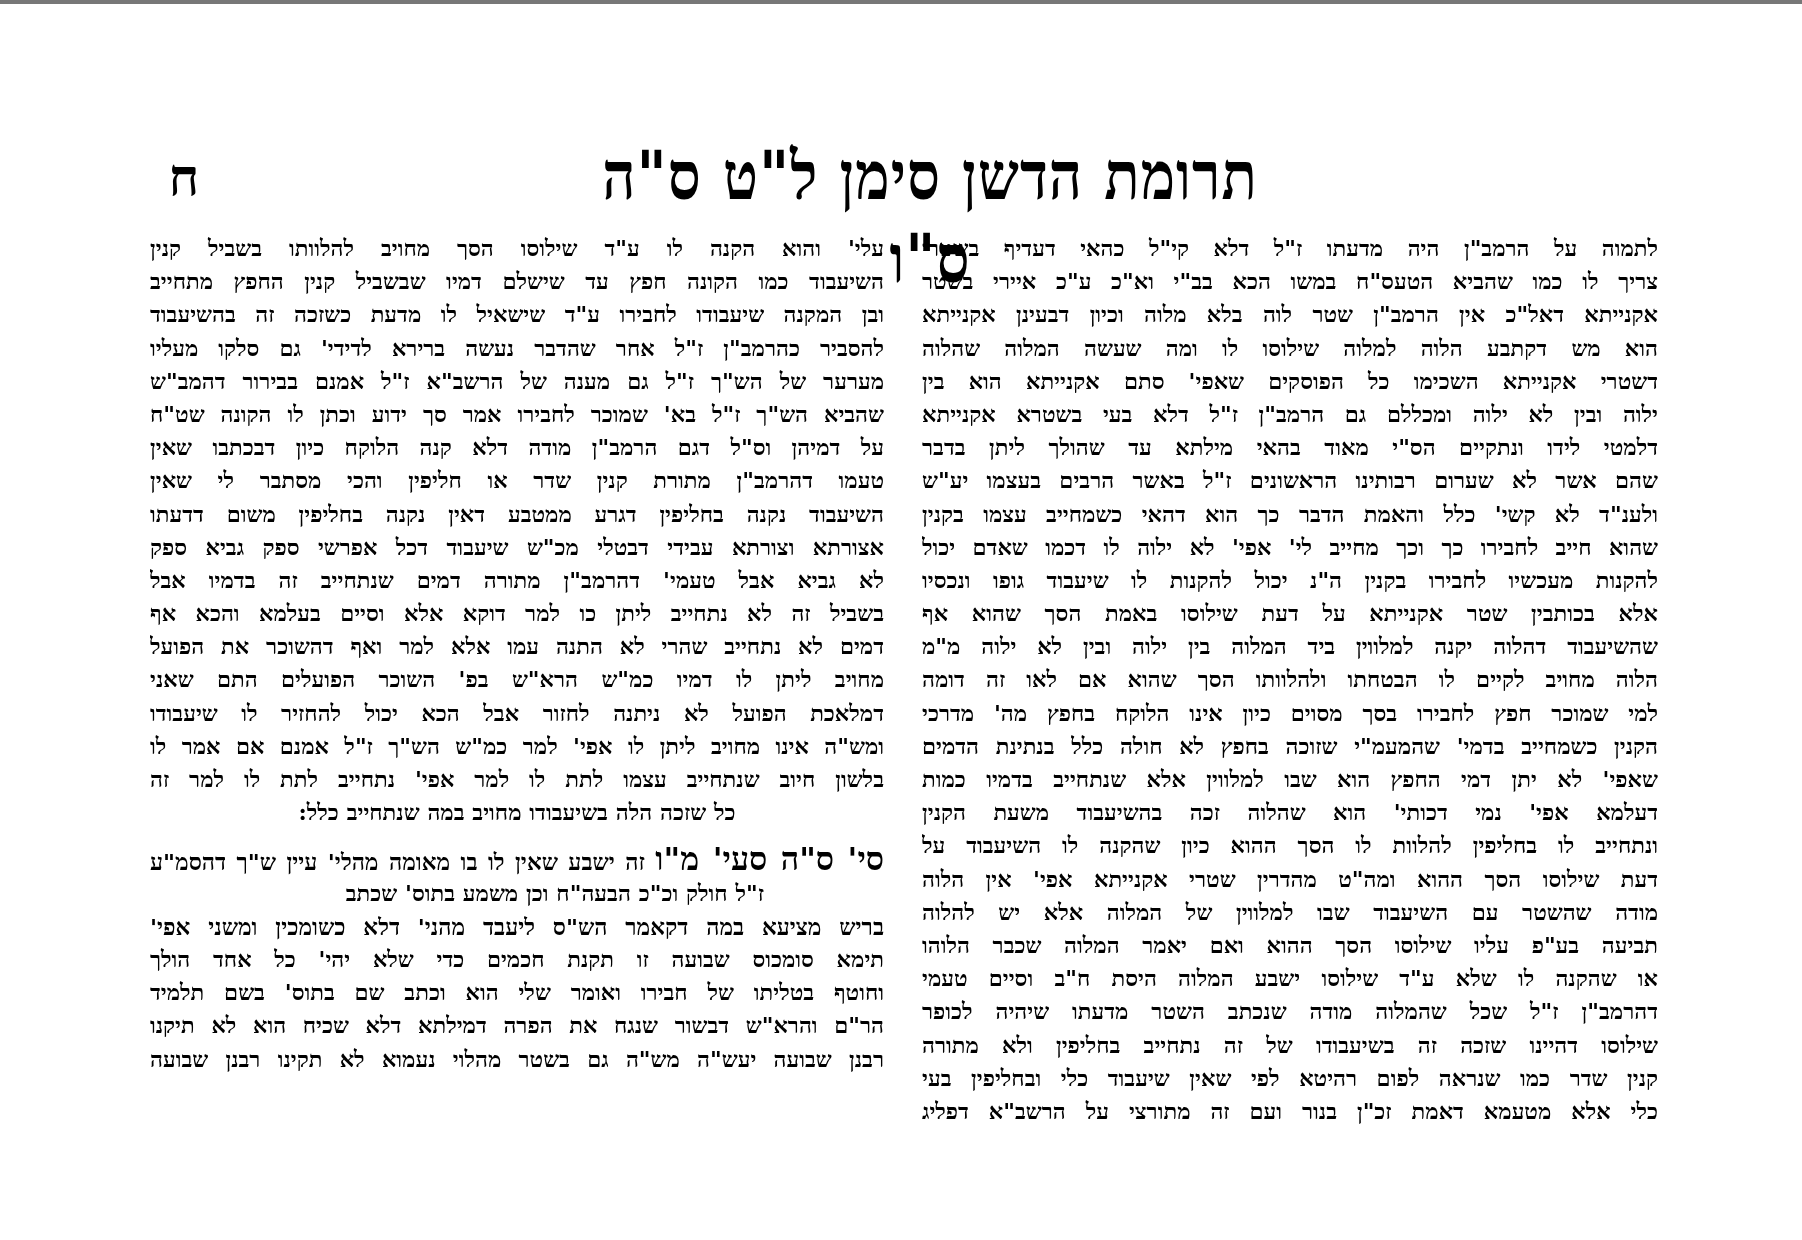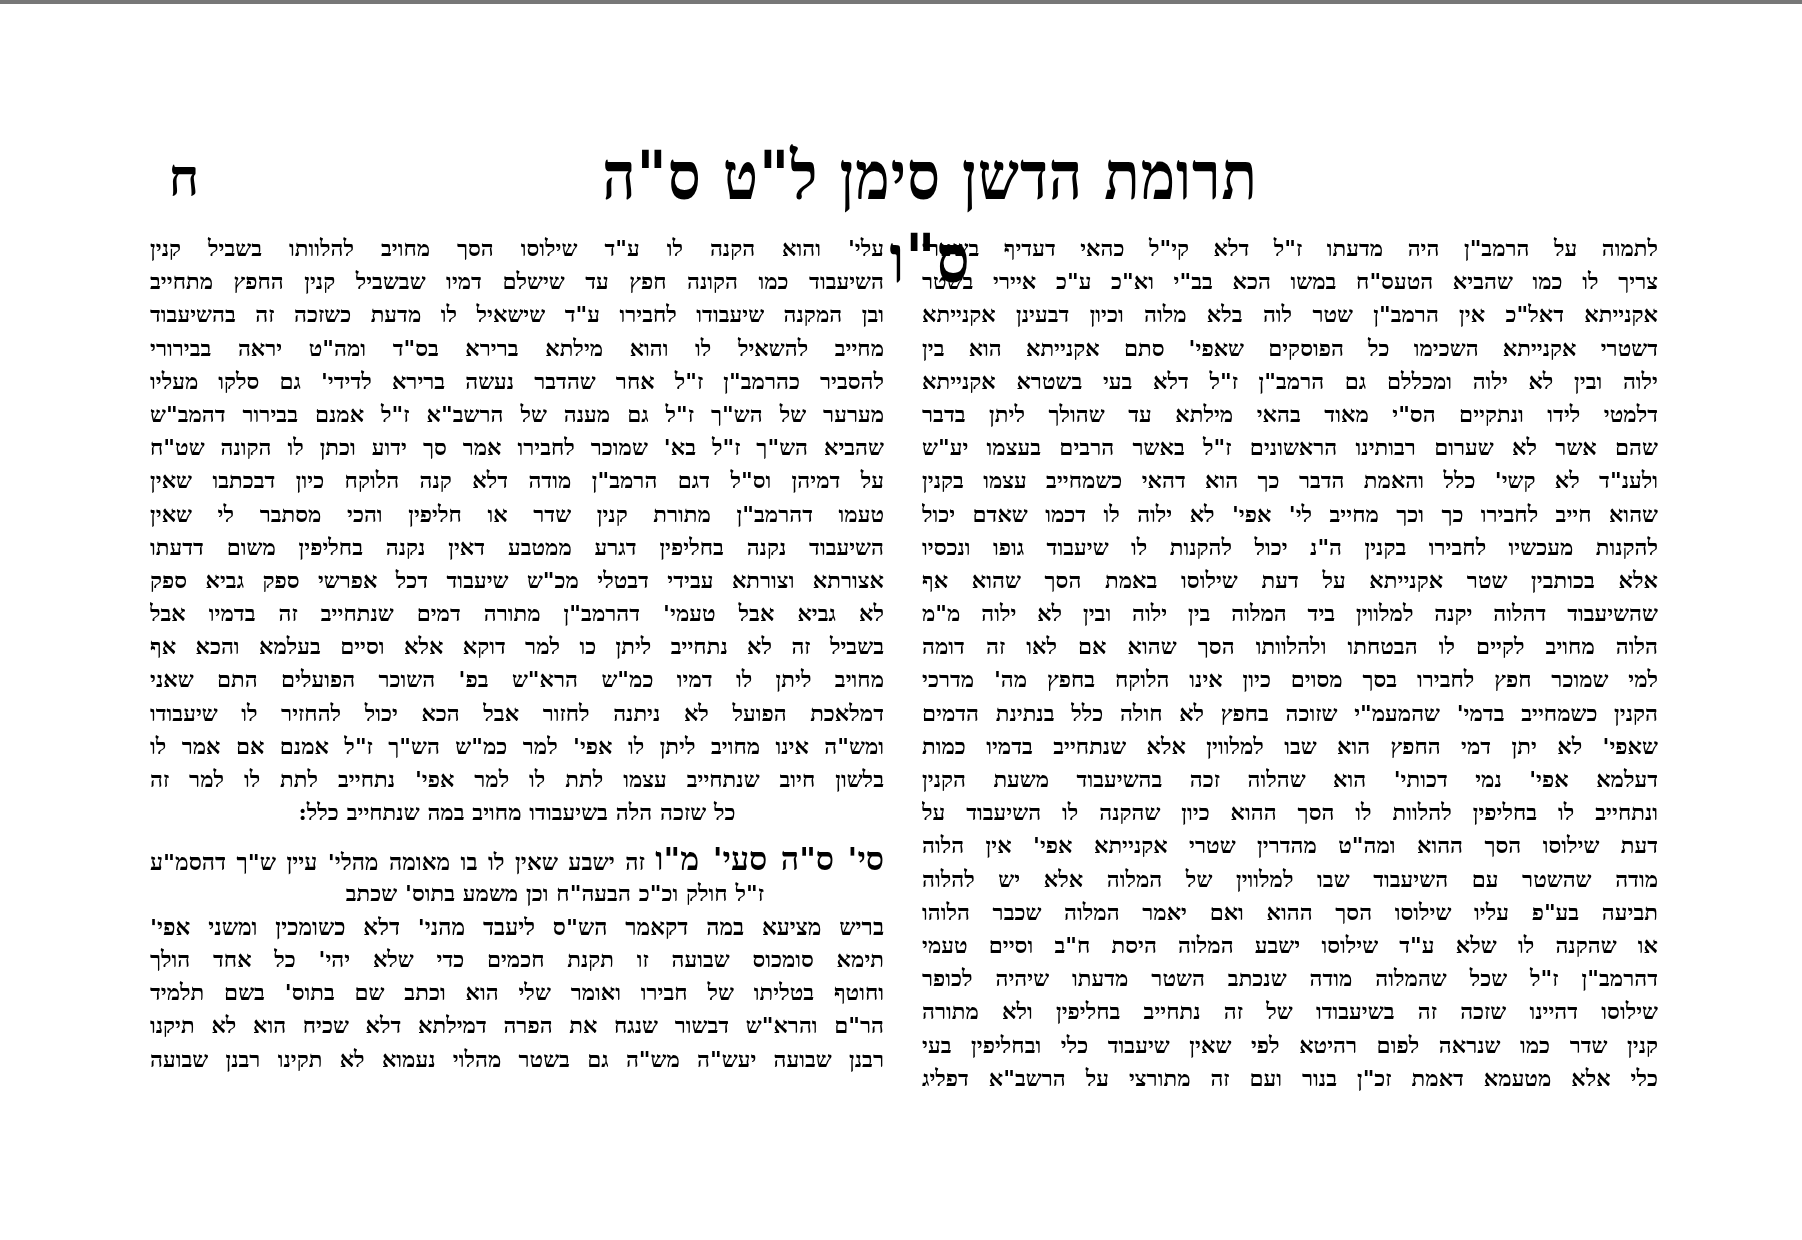--- a/index.html
+++ b/index.html
@@ -40,20 +40,21 @@
 <div class="top-bar"></div>
 
 <div class="page">
   <div class="page-letter">ח</div>
   <div class="page-title">תרומת הדשן סימן ל"ט ס"ה ס"ו</div>
 
   <div class="column col-right" id="col-right">
       <div class="line">לתמוה על הרמב"ן היה מדעתו ז"ל דלא קי"ל כהאי דעדיף בשטרי</div>
       <div class="line">צריך לו כמו שהביא הטעס"ח במשו הכא בב"י וא"כ ע"כ איירי בשטר</div>
       <div class="line">אקנייתא דאל"כ אין הרמב"ן שטר לוה בלא מלוה וכיון דבעינן אקנייתא</div>
+      <div class="line">הוא מש דקתבע הלוה למלוה שילוסו לו ומה שעשה המלוה שהלוה</div>
       <div class="line">דשטרי אקנייתא השכימו כל הפוסקים שאפי' סתם אקנייתא הוא בין</div>
       <div class="line">ילוה ובין לא ילוה ומכללם גם הרמב"ן ז"ל דלא בעי בשטרא אקנייתא</div>
       <div class="line">דלמטי לידו ונתקיים הס"י מאוד בהאי מילתא עד שהולך ליתן בדבר</div>
       <div class="line">שהם אשר לא שערום רבותינו הראשונים ז"ל באשר הרבים בעצמו יע"ש</div>
       <div class="line">ולענ"ד לא קשי' כלל והאמת הדבר כך הוא דהאי כשמחייב עצמו בקנין</div>
       <div class="line">שהוא חייב לחבירו כך וכך מחייב לי' אפי' לא ילוה לו דכמו שאדם יכול</div>
       <div class="line">להקנות מעכשיו לחבירו בקנין ה"נ יכול להקנות לו שיעבוד גופו ונכסיו</div>
       <div class="line">אלא בכותבין שטר אקנייתא על דעת שילוסו באמת הסך שהוא אף</div>
       <div class="line">שהשיעבוד דהלוה יקנה למלווין ביד המלוה בין ילוה ובין לא ילוה מ"מ</div>
       <div class="line">הלוה מחויב לקיים לו הבטחתו ולהלוותו הסך שהוא אם לאו זה דומה</div>
@@ -70,30 +71,30 @@
       <div class="line">שילוסו דהיינו שזכה זה בשיעבודו של זה נתחייב בחליפין ולא מתורה</div>
       <div class="line">קנין שדר כמו שנראה לפום רהיטא לפי שאין שיעבוד כלי ובחליפין בעי</div>
       <div class="line">כלי אלא מטעמא דאמת זכ"ן בנור ועם זה מתורצי על הרשב"א דפליג</div>
     </div>
 
   <div class="column col-left">
     <div id="left-lines">
         <div class="line">עלי' והוא הקנה לו ע"ד שילוסו הסך מחויב להלוותו בשביל קנין</div>
         <div class="line">השיעבוד כמו הקונה חפץ עד שישלם דמיו שבשביל קנין החפץ מתחייב</div>
         <div class="line">ובן המקנה שיעבודו לחבירו ע"ד שישאיל לו מדעת כשזכה זה בהשיעבוד</div>
-        <div class="line">מחייב להשאיל לו והוא מילתא ברירא בס"ד ומה"ט יראה בבירורי</div>
         <div class="line">להסביר כהרמב"ן ז"ל אחר שהדבר נעשה ברירא לדידי' גם סלקו מעליו</div>
         <div class="line">מערער של הש"ך ז"ל גם מענה של הרשב"א ז"ל אמנם בבירור דהמב"ש</div>
         <div class="line">שהביא הש"ך ז"ל בא' שמוכר לחבירו אמר סך ידוע וכתן לו הקונה שט"ח</div>
         <div class="line">על דמיהן וס"ל דגם הרמב"ן מודה דלא קנה הלוקח כיון דבכתבו שאין</div>
         <div class="line">טעמו דהרמב"ן מתורת קנין שדר או חליפין והכי מסתבר לי שאין</div>
         <div class="line">השיעבוד נקנה בחליפין דגרע ממטבע דאין נקנה בחליפין משום דדעתו</div>
         <div class="line">אצורתא וצורתא עבידי דבטלי מכ"ש שיעבוד דכל אפרשי ספק גביא ספק</div>
         <div class="line">לא גביא אבל טעמי' דהרמב"ן מתורה דמים שנתחייב זה בדמיו אבל</div>
         <div class="line">בשביל זה לא נתחייב ליתן כו למר דוקא אלא וסיים בעלמא והכא אף</div>
+        <div class="line">דמים לא נתחייב שהרי לא התנה עמו אלא למר ואף דהשוכר את הפועל</div>
         <div class="line">מחויב ליתן לו דמיו כמ"ש הרא"ש בפ' השוכר הפועלים התם שאני</div>
         <div class="line">דמלאכת הפועל לא ניתנה לחזור אבל הכא יכול להחזיר לו שיעבודו</div>
         <div class="line">ומש"ה אינו מחויב ליתן לו אפי' למר כמ"ש הש"ך ז"ל אמנם אם אמר לו</div>
         <div class="line">בלשון חיוב שנתחייב עצמו לתת לו למר אפי' נתחייב לתת לו למר זה</div>
       </div>
     <div class="line center">כל שזכה הלה בשיעבודו מחויב במה שנתחייב כלל:</div>
     <div class="section-head">
       <div class="line">
         <span class="big">סי' ס"ה סעי' מ"ו</span>
         <span>זה ישבע שאין לו בו מאומה מהלי' עיין ש"ך דהסמ"ע</span>

